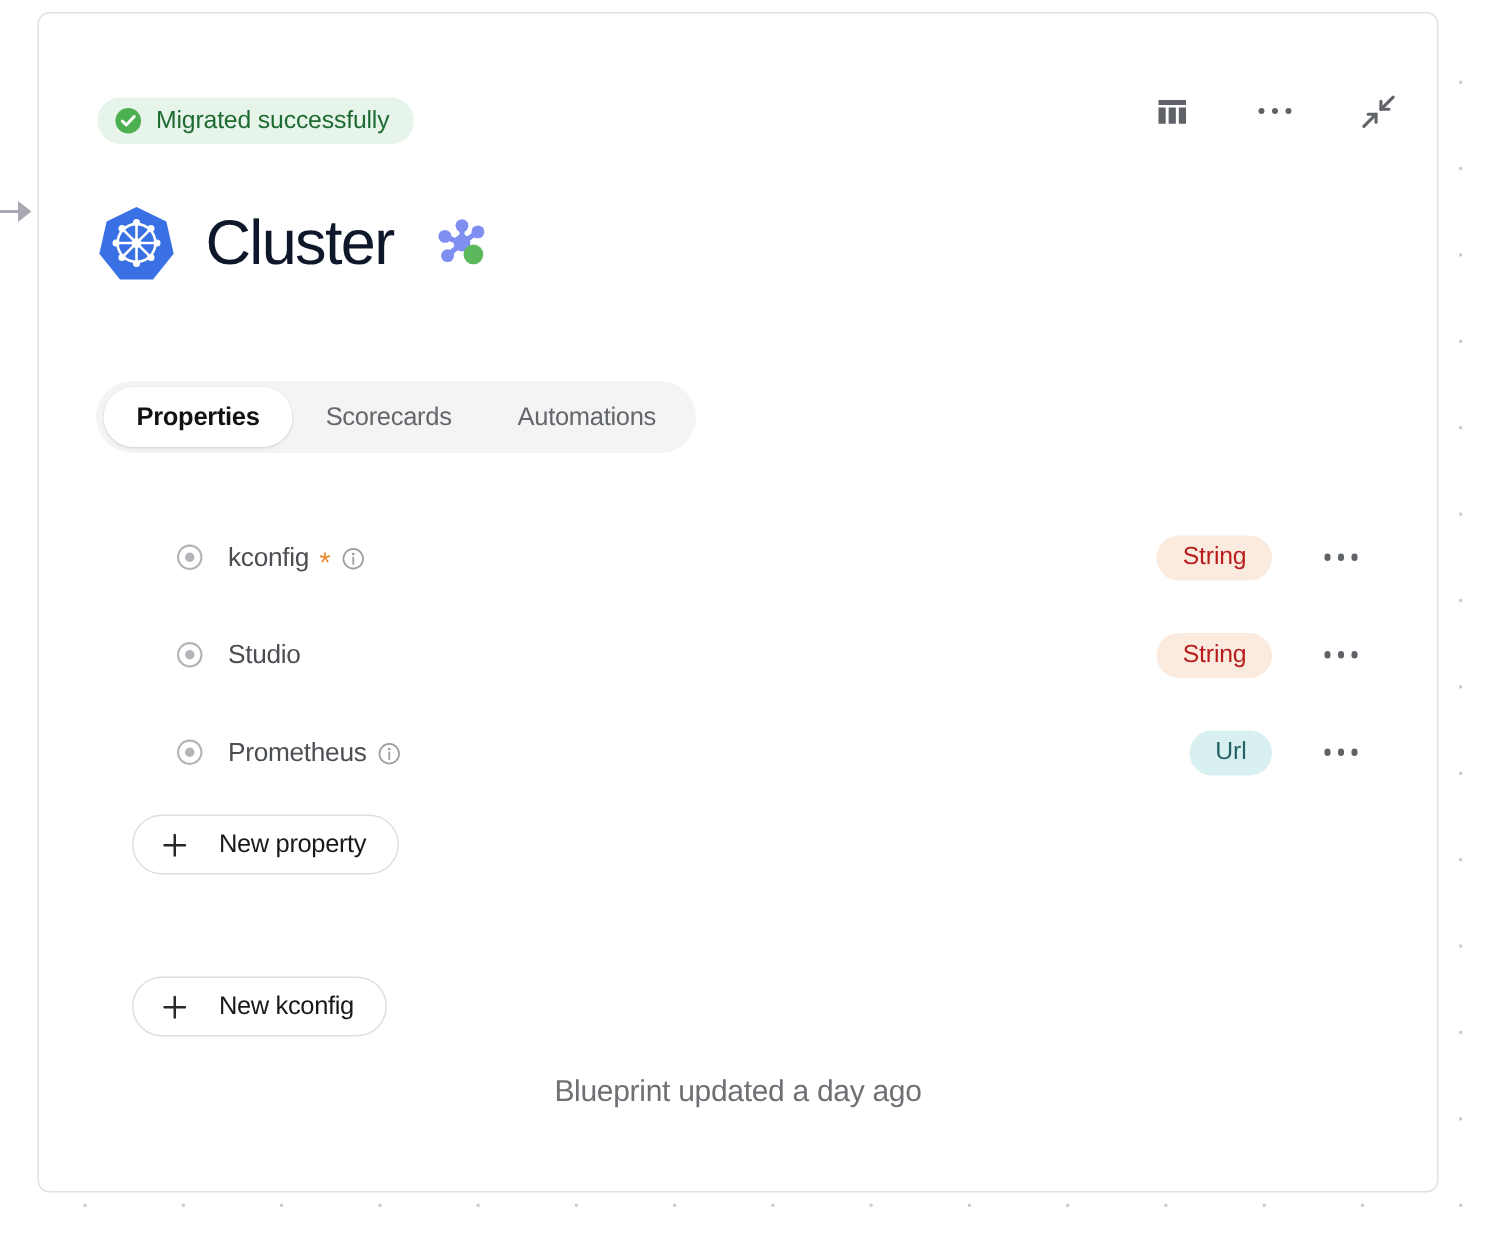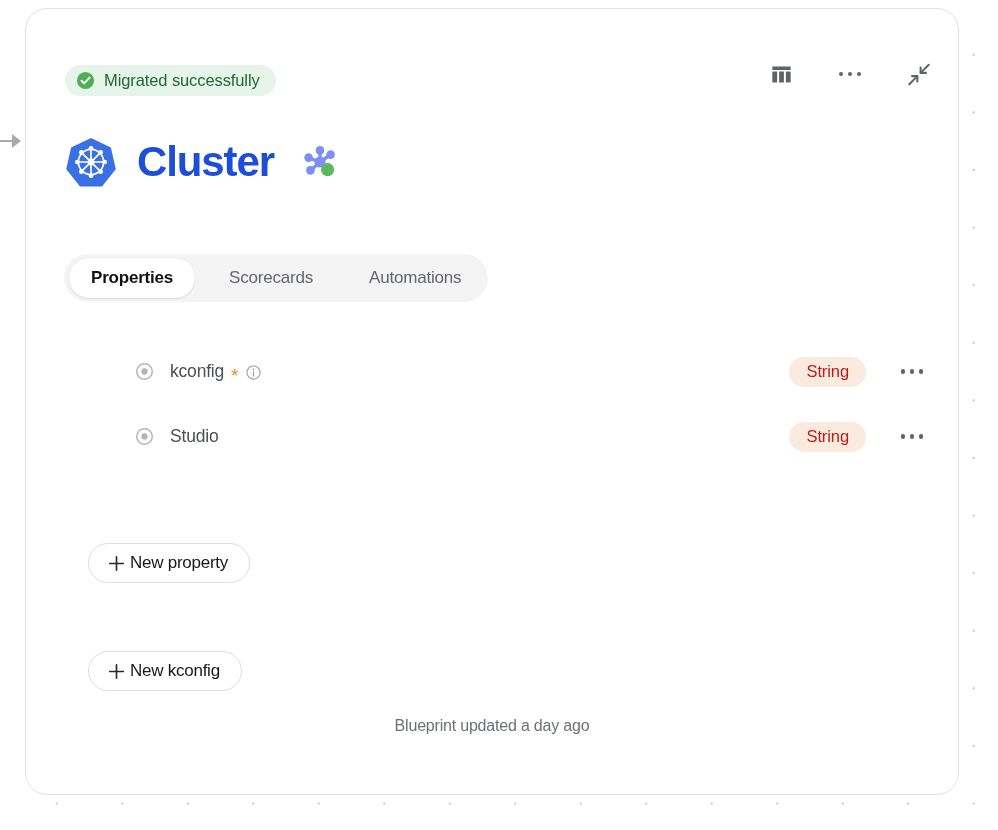--- a/index.html
+++ b/index.html
@@ -31,21 +31,21 @@
 
   
   .card {
     position: absolute;
     left: 25px;
     top: 8px;
     width: 934px;
     height: 787px;
     background: #ffffff;
     border: 1px solid #e2e2e4;
-    border-radius: 22px;
+    border-radius: 8px;
     z-index: 3;
   }
 
   
   .top-row {
     position: absolute;
     left: 0; top: 0; right: 0;
     height: 110px;
   }
 
@@ -93,40 +93,40 @@
     left: 39px;
     top: 122px;
     display: flex;
     align-items: center;
     gap: 0;
     height: 62px;
   }
   .k8s-logo { width: 52px; height: 52px; display: block; flex: none; }
   .page-title {
     font-size: 42px;
-    font-weight: bold;
-    color: #1d4ed8;
+    font-weight: normal;
+    color: #0f172a;
     letter-spacing: -1.1px;
     margin-left: 20px;
     line-height: 46px;
   }
   .molecule-icon { width: 40px; height: 40px; display: block; margin-left: 26px; flex: none; }
 
   
   .tabs {
     position: absolute;
     left: 38px;
     top: 245px;
     height: 48px;
     background: #f4f4f5;
     border-radius: 24px;
     display: flex;
     align-items: center;
     padding: 4px 5px;
-    gap: 12px;
+    gap: 0px;
   }
   .tab {
     font-size: 17px;
     color: #63666b;
     padding: 0 22px;
     height: 40px;
     display: flex;
     align-items: center;
     border-radius: 20px;
     cursor: pointer;
@@ -139,21 +139,21 @@
   .tab.active {
     background: #ffffff;
     color: #121214;
     font-weight: bold;
     box-shadow: 0 1px 2px rgba(0,0,0,0.10), 0 0 0 0.5px rgba(0,0,0,0.04);
   }
 
   
   .properties {
     position: absolute;
-    left: 56px;
+    left: 38px;
     top: 330px;
     width: 858px;
   }
   .prop-row {
     height: 65px;
     display: flex;
     align-items: center;
     padding: 0 10px 0 50px;
     position: relative;
   }
@@ -192,21 +192,21 @@
     margin-left: 28px;
     display: flex;
     justify-content: center;
     cursor: pointer;
   }
 
   
   .outline-btn {
     display: inline-flex;
     align-items: center;
-    gap: 5px;
+    gap: 21px;
     height: 40px;
     padding: 0 21px 0 19px;
     border: 1px solid #dedee1;
     border-radius: 21px;
     background: #fff;
     font-size: 17px;
     color: #17181a;
     letter-spacing: -0.25px;
     cursor: pointer;
     font-family: inherit;
@@ -215,21 +215,21 @@
 
   .new-property-wrap { position: absolute; left: 62px; top: 534px; }
   .new-relation-wrap { position: absolute; left: 62px; top: 642px; }
 
   
   .footer-note {
     position: absolute;
     left: 0; right: 0;
     top: 708px;
     text-align: center;
-    font-size: 16px;
+    font-size: 20px;
     color: #6d7074;
     letter-spacing: -0.2px;
   }
 </style>
 </head>
 <body>
 
 <svg class="edge-arrow" viewBox="0 0 22 20">
   <path d="M0 9 L12 9 L12 3 L21 10 L12 17 L12 11 L0 11 Z" fill="#a8a8b0"></path>
 </svg>
@@ -363,20 +363,41 @@
       <span class="type-pill string">String</span>
       <span class="row-menu">
         <span class="dots-icon">
             <i></i>
             <i></i>
             <i></i>
           </span>
       </span>
     </div>
 
+    <div class="prop-row">
+      <svg class="bullet-icon" viewBox="0 0 20 20">
+        <circle cx="10" cy="10" r="8.2" fill="none" stroke="#b3b3b8" stroke-width="1.5"></circle>
+        <circle cx="10" cy="10" r="3.3" fill="#b3b3b8"></circle>
+      </svg>
+      <span class="prop-name">Prometheus</span>
+      <svg class="info-icon" viewBox="0 0 16 16">
+        <circle cx="8" cy="8" r="7" fill="none" stroke="#9b9ea3" stroke-width="1.2"></circle>
+        <circle cx="8" cy="4.7" r="0.95" fill="#9b9ea3"></circle>
+        <path d="M8 7.1 L8 11.8" stroke="#9b9ea3" stroke-width="1.25" stroke-linecap="round"></path>
+      </svg>
+      <span class="spacer"></span>
+      <span class="type-pill url">Url</span>
+      <span class="row-menu">
+        <span class="dots-icon">
+            <i></i>
+            <i></i>
+            <i></i>
+          </span>
+      </span>
+    </div>
 
   </div>
 
   <div class="new-property-wrap">
     <button class="outline-btn">
       <svg class="plus-icon" viewBox="0 0 16 16">
         <path d="M8 1.6 L8 14.4 M1.6 8 L14.4 8" stroke="#27282b" stroke-width="1.55" stroke-linecap="round"></path>
       </svg>
       <span>New property</span>
     </button>

